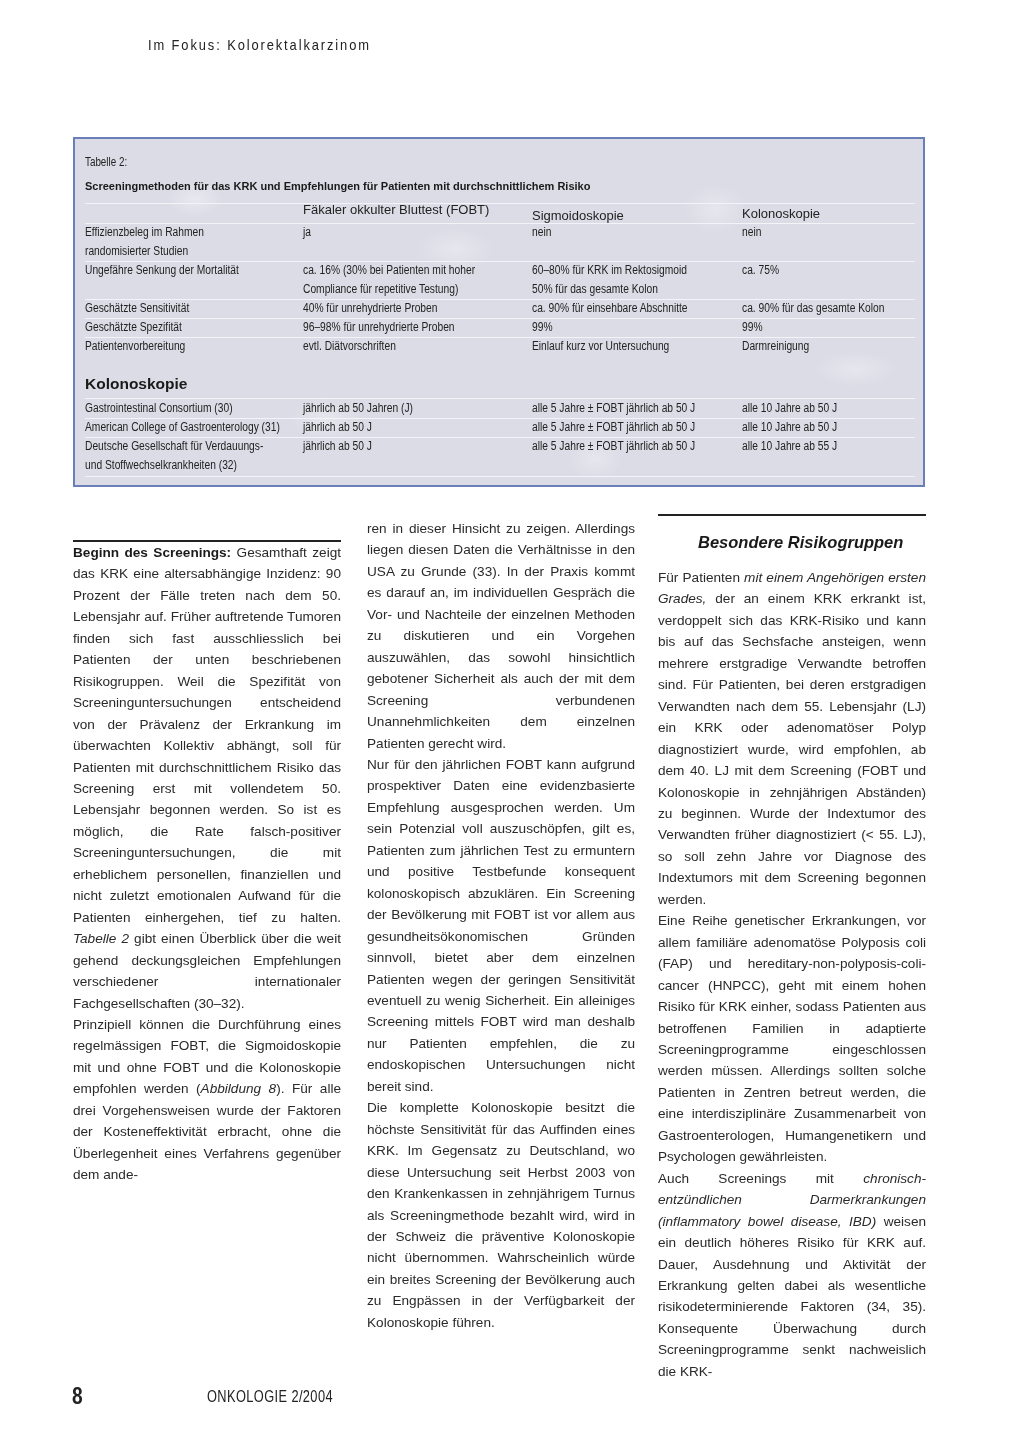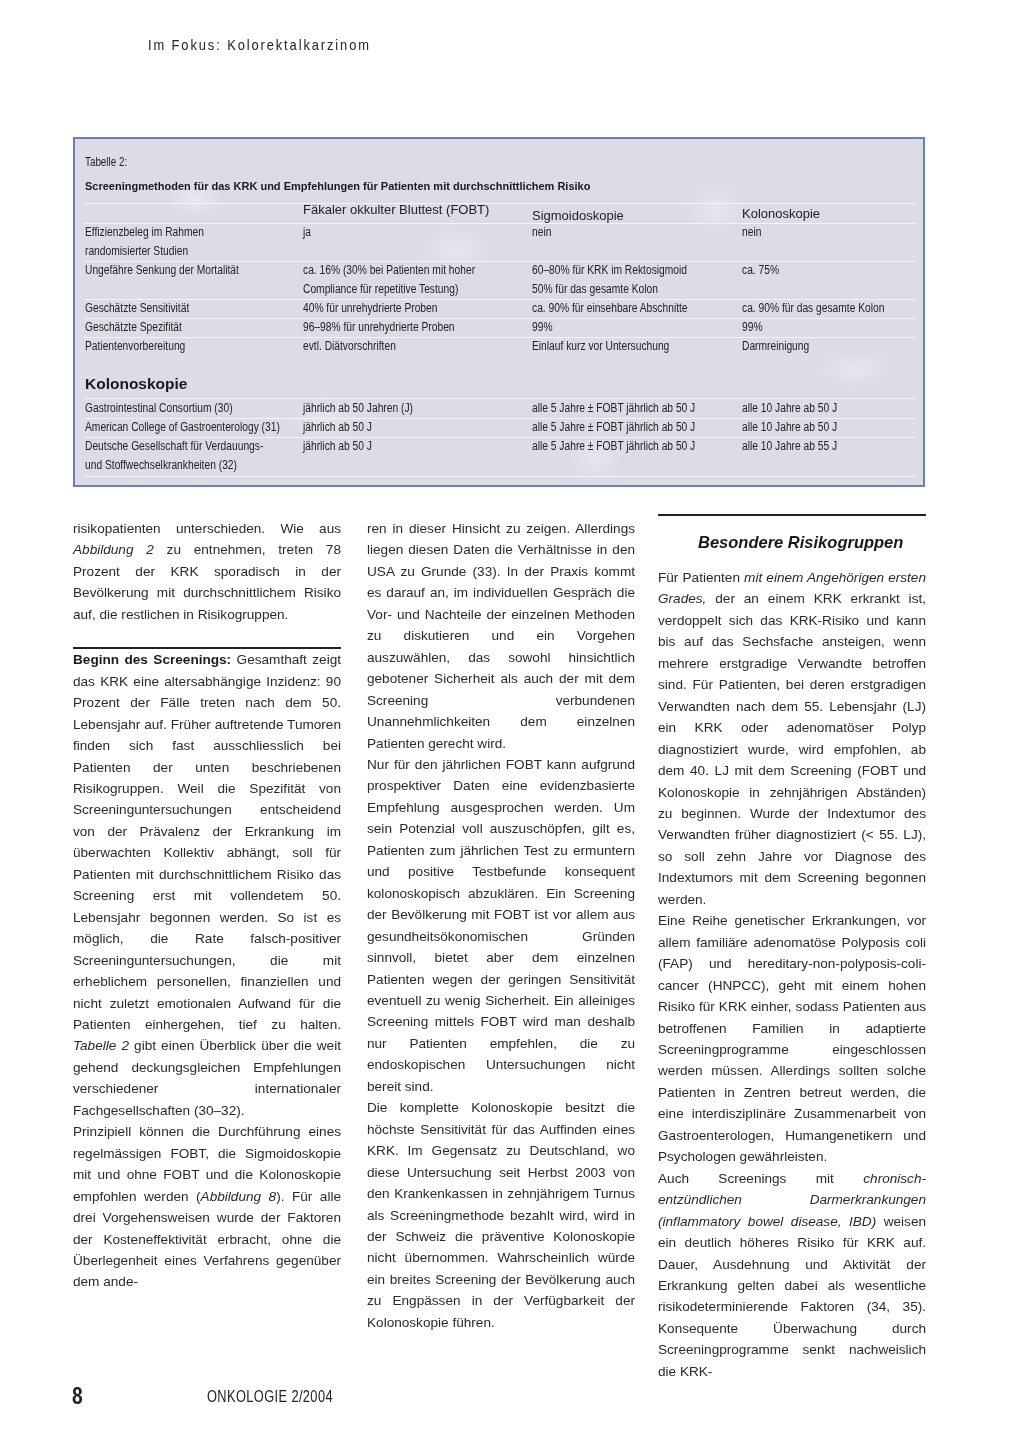--- a/index.html
+++ b/index.html
@@ -131,21 +131,20 @@
 
   <div class="cell" style="left:10px;top:298px">Deutsche Gesellschaft für Verdauungs-</div>
   <div class="cell" style="left:10px;top:317px">und Stoffwechselkrankheiten (32)</div>
   <div class="cell" style="left:228px;top:298px">jährlich ab 50 J</div>
   <div class="cell" style="left:457px;top:298px">alle 5 Jahre ± FOBT jährlich ab 50 J</div>
   <div class="cell" style="left:667px;top:298px">alle 10 Jahre ab 55 J</div>
   <div class="rule" style="top:337px"></div>
 </div>
 
 <div class="column col1">
-  <p><span>risikopatienten unterschieden. Wie aus </span><em>Abbildung 2</em><span> zu entnehmen, treten 78 Prozent der KRK sporadisch in der Bevölkerung mit durchschnittlichem Risiko auf, die restlichen in Risikogruppen.</span></p>
   <div style="height:22px"></div>
   <div class="heading-rule"></div>
   <p><span class="lead">Beginn des Screenings:</span><span> Gesamthaft zeigt das KRK eine altersabhängige Inzidenz: 90 Prozent der Fälle treten nach dem 50. Lebensjahr auf. Früher auftretende Tumoren finden sich fast ausschliesslich bei Patienten der unten beschriebenen Risikogruppen. Weil die Spezifität von Screeninguntersuchungen entscheidend von der Prävalenz der Erkrankung im überwachten Kollektiv abhängt, soll für Patienten mit durchschnittlichem Risiko das Screening erst mit vollendetem 50. Lebensjahr begonnen werden. So ist es möglich, die Rate falsch-positiver Screeninguntersuchungen, die mit erheblichem personellen, finanziellen und nicht zuletzt emotionalen Aufwand für die Patienten einhergehen, tief zu halten. </span><em>Tabelle 2</em><span> gibt einen Überblick über die weit gehend deckungsgleichen Empfehlungen verschiedener internationaler Fachgesellschaften (30–32).</span></p>
   <p><span>Prinzipiell können die Durchführung eines regelmässigen FOBT, die Sigmoidoskopie mit und ohne FOBT und die Kolonoskopie empfohlen werden (</span><em>Abbildung 8</em><span>). Für alle drei Vorgehensweisen wurde der Faktoren der Kosteneffektivität erbracht, ohne die Überlegenheit eines Verfahrens gegenüber dem ande-</span></p>
 </div>
 
 <div class="column col2">
   <p>ren in dieser Hinsicht zu zeigen. Allerdings liegen diesen Daten die Verhältnisse in den USA zu Grunde (33). In der Praxis kommt es darauf an, im individuellen Gespräch die Vor- und Nachteile der einzelnen Methoden zu diskutieren und ein Vorgehen auszuwählen, das sowohl hinsichtlich gebotener Sicherheit als auch der mit dem Screening verbundenen Unannehmlichkeiten dem einzelnen Patienten gerecht wird.</p>
   <p>Nur für den jährlichen FOBT kann aufgrund prospektiver Daten eine evidenzbasierte Empfehlung ausgesprochen werden. Um sein Potenzial voll auszuschöpfen, gilt es, Patienten zum jährlichen Test zu ermuntern und positive Testbefunde konsequent kolonoskopisch abzuklären. Ein Screening der Bevölkerung mit FOBT ist vor allem aus gesundheitsökonomischen Gründen sinnvoll, bietet aber dem einzelnen Patienten wegen der geringen Sensitivität eventuell zu wenig Sicherheit. Ein alleiniges Screening mittels FOBT wird man deshalb nur Patienten empfehlen, die zu endoskopischen Untersuchungen nicht bereit sind.</p>
   <p>Die komplette Kolonoskopie besitzt die höchste Sensitivität für das Auffinden eines KRK. Im Gegensatz zu Deutschland, wo diese Untersuchung seit Herbst 2003 von den Krankenkassen in zehnjährigem Turnus als Screeningmethode bezahlt wird, wird in der Schweiz die präventive Kolonoskopie nicht übernommen. Wahrscheinlich würde ein breites Screening der Bevölkerung auch zu Engpässen in der Verfügbarkeit der Kolonoskopie führen.</p>

